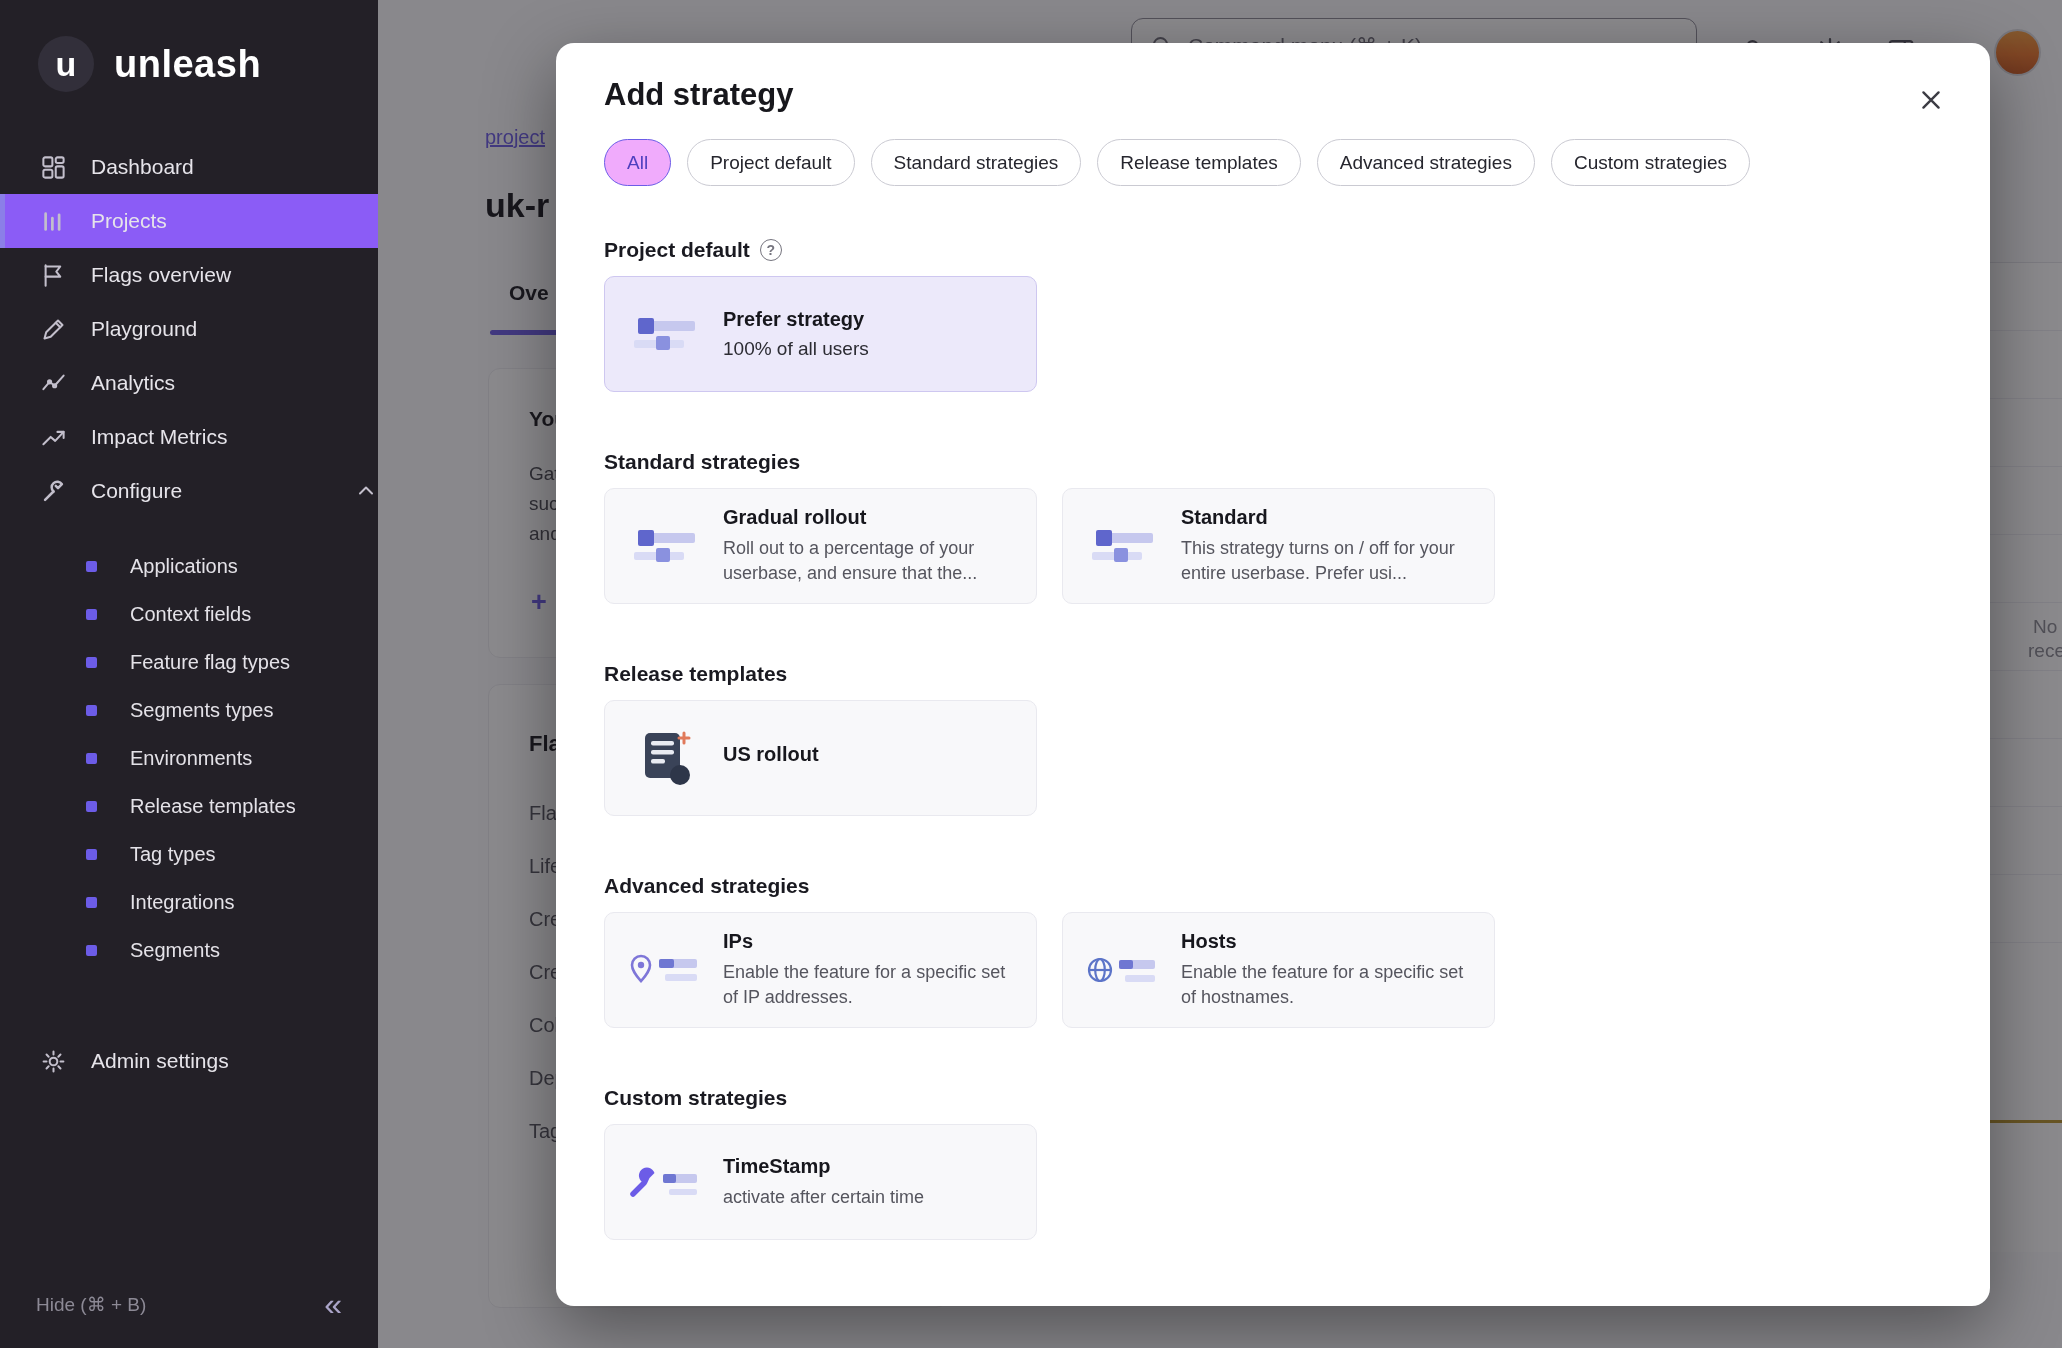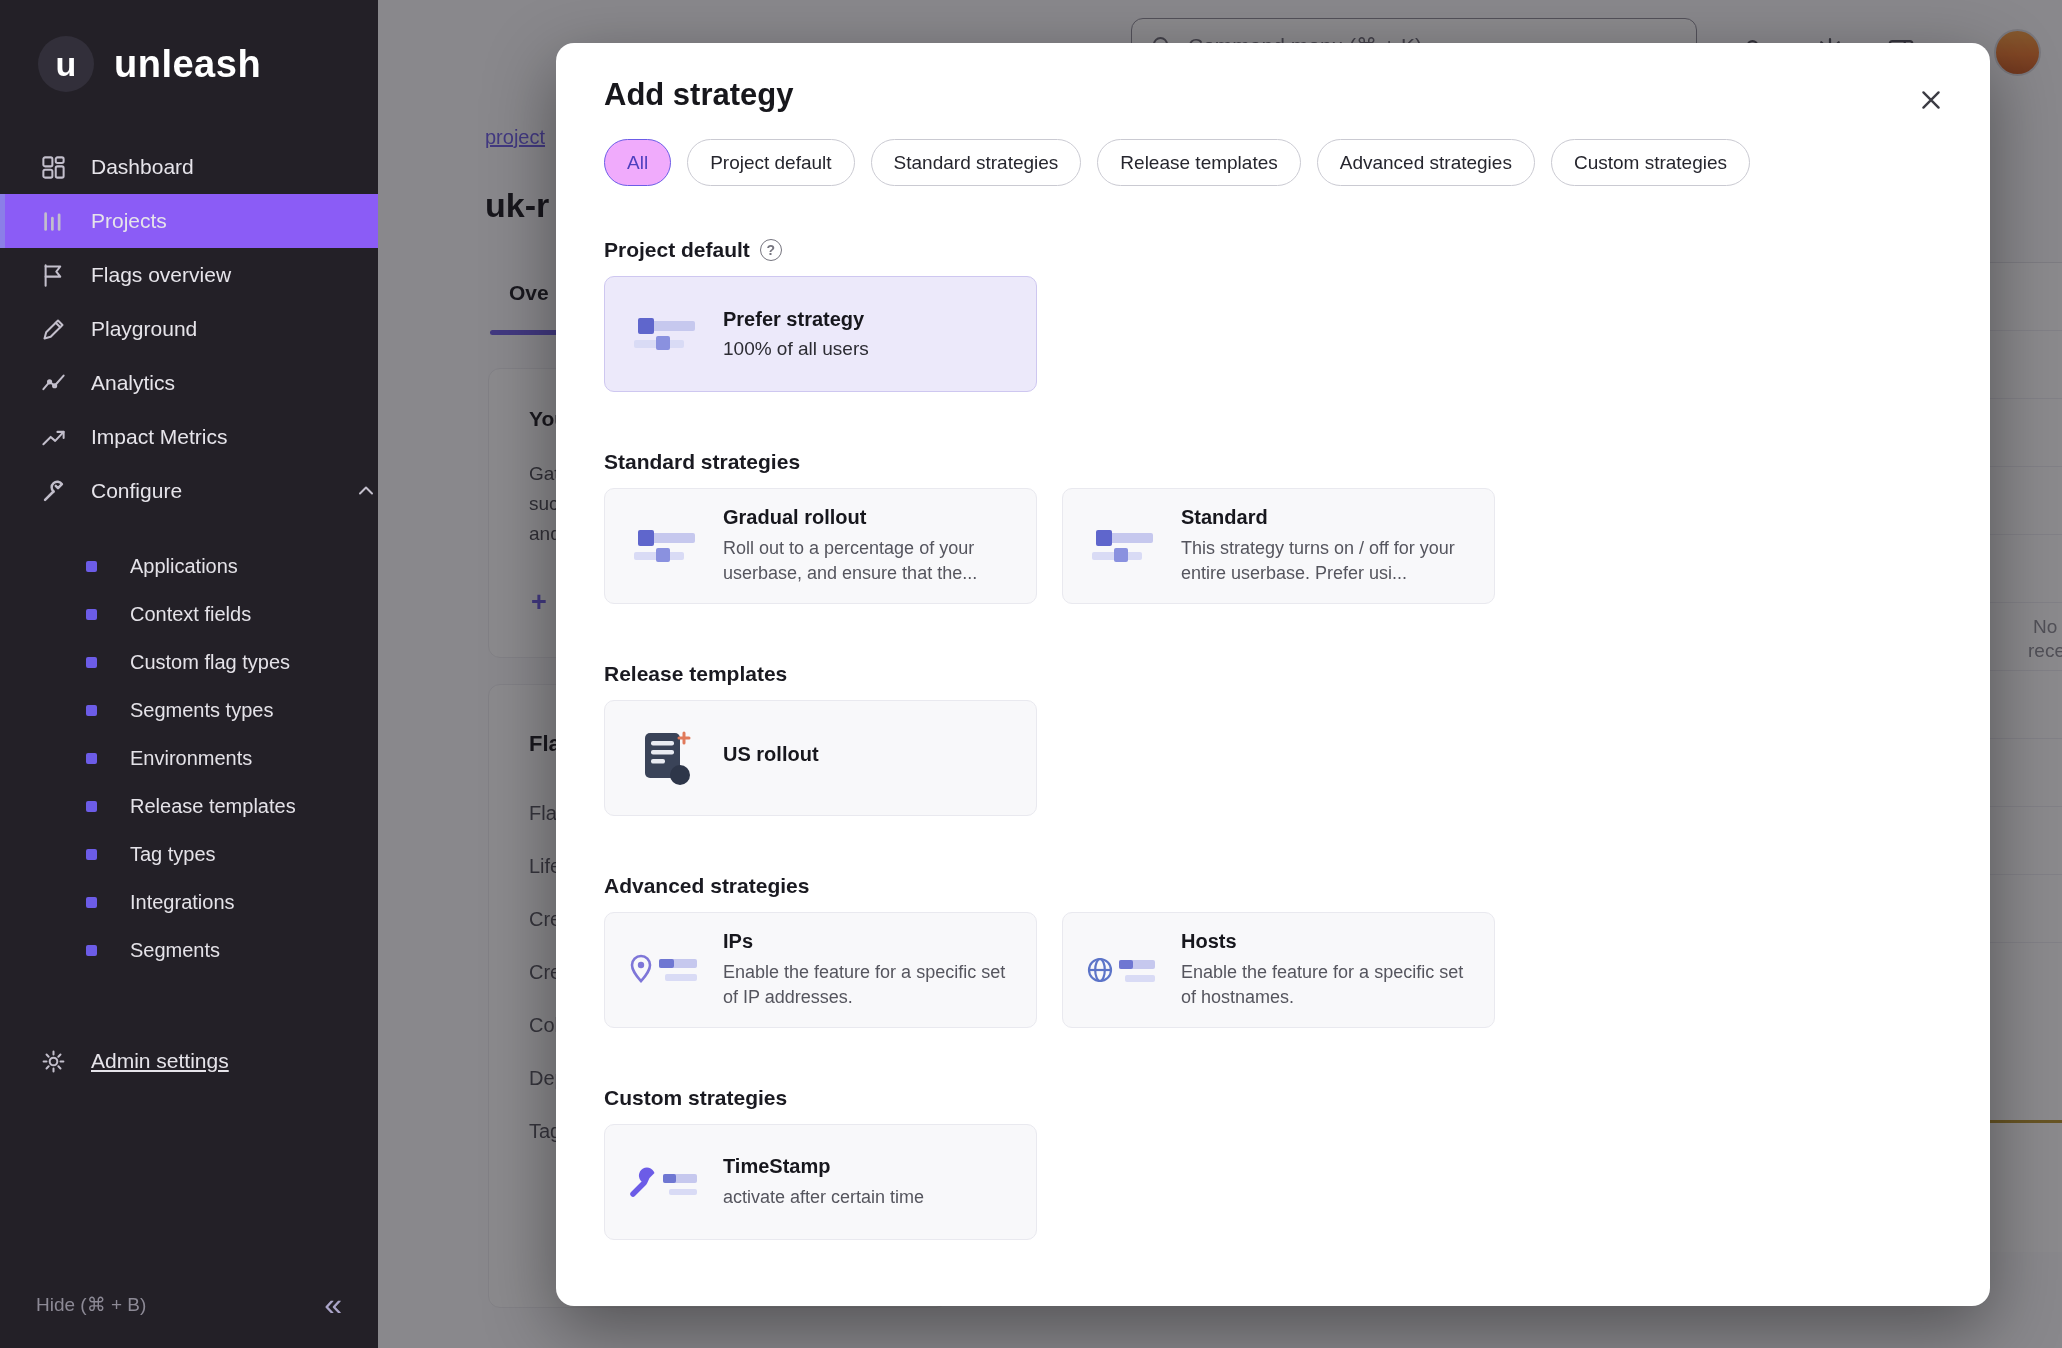--- a/index.html
+++ b/index.html
@@ -14,21 +14,21 @@
   .nav { margin-top:20px; }
   .nav-item { display:flex; align-items:center; gap:24px; height:54px; padding-left:40px; font-size:21px; color:#E6E4EA; cursor:pointer; position:relative; }
   .nav-item.active { background:#8b5cf6; }
   .nav-item.active::before { content:""; position:absolute; left:0; top:0; bottom:0; width:5px; background:#8B7FE8; }
   .nav-icon { width:27px; height:27px; flex:0 0 27px; }
   .s-ic { stroke:#C3BFCC; fill:none; stroke-width:1.8; stroke-linecap:round; stroke-linejoin:round; }
   .nav-spacer { flex:1; }
   .sub-list { padding-top:24px; }
   .sub-item { display:flex; align-items:center; gap:33px; height:48px; padding-left:86px; font-size:20px; color:#E4E2E8; cursor:pointer; }
   .bullet { width:11px; height:11px; border-radius:2px; background:#6C5CE7; flex:0 0 11px; }
-  .admin-item { margin-top:60px;text-decoration:underline; }
+  .admin-item { margin-top:60px; }
   .sidebar-footer { position:absolute; left:0; right:0; bottom:28px; display:flex; align-items:center; justify-content:space-between; padding:0 36px; }
   .hide-label { color:#8C8995; font-size:19px; }
   .collapse-glyph { color:#ABA5C9; font-size:32px; line-height:1; cursor:pointer; }
 
   
   .main { position:absolute; left:378px; top:0; right:0; bottom:0; background:#FBFBFD; z-index:1; }
   .searchbox { position:absolute; left:753px; top:18px; width:566px; height:56px; border:1.5px solid #8F8D99; border-radius:12px; background:#FFFFFF; display:flex; align-items:center; gap:14px; padding-left:18px; font-size:21px; color:#6F6D78; }
   .top-ic { position:absolute; top:36px; width:30px; height:30px; }
   .avatar { position:absolute; left:1616px; top:29px; width:47px; height:47px; border-radius:50%; background:linear-gradient(180deg,#F09A3E 0%,#E8752C 55%,#C95A22 100%); border:2px solid #D9D9DE; }
   .breadcrumb { position:absolute; left:107px; top:126px; color:#6C5CE7; font-size:20px; text-decoration:underline; }
@@ -240,21 +240,21 @@
         <div class="sub-item">
             <span class="bullet"></span>
             <span>Applications</span>
           </div>
         <div class="sub-item">
             <span class="bullet"></span>
             <span>Context fields</span>
           </div>
         <div class="sub-item">
             <span class="bullet"></span>
-            <span>Custom flag types</span>
+            <span>Feature flag types</span>
           </div>
         <div class="sub-item">
             <span class="bullet"></span>
             <span>Segments types</span>
           </div>
         <div class="sub-item">
             <span class="bullet"></span>
             <span>Environments</span>
           </div>
         <div class="sub-item">

